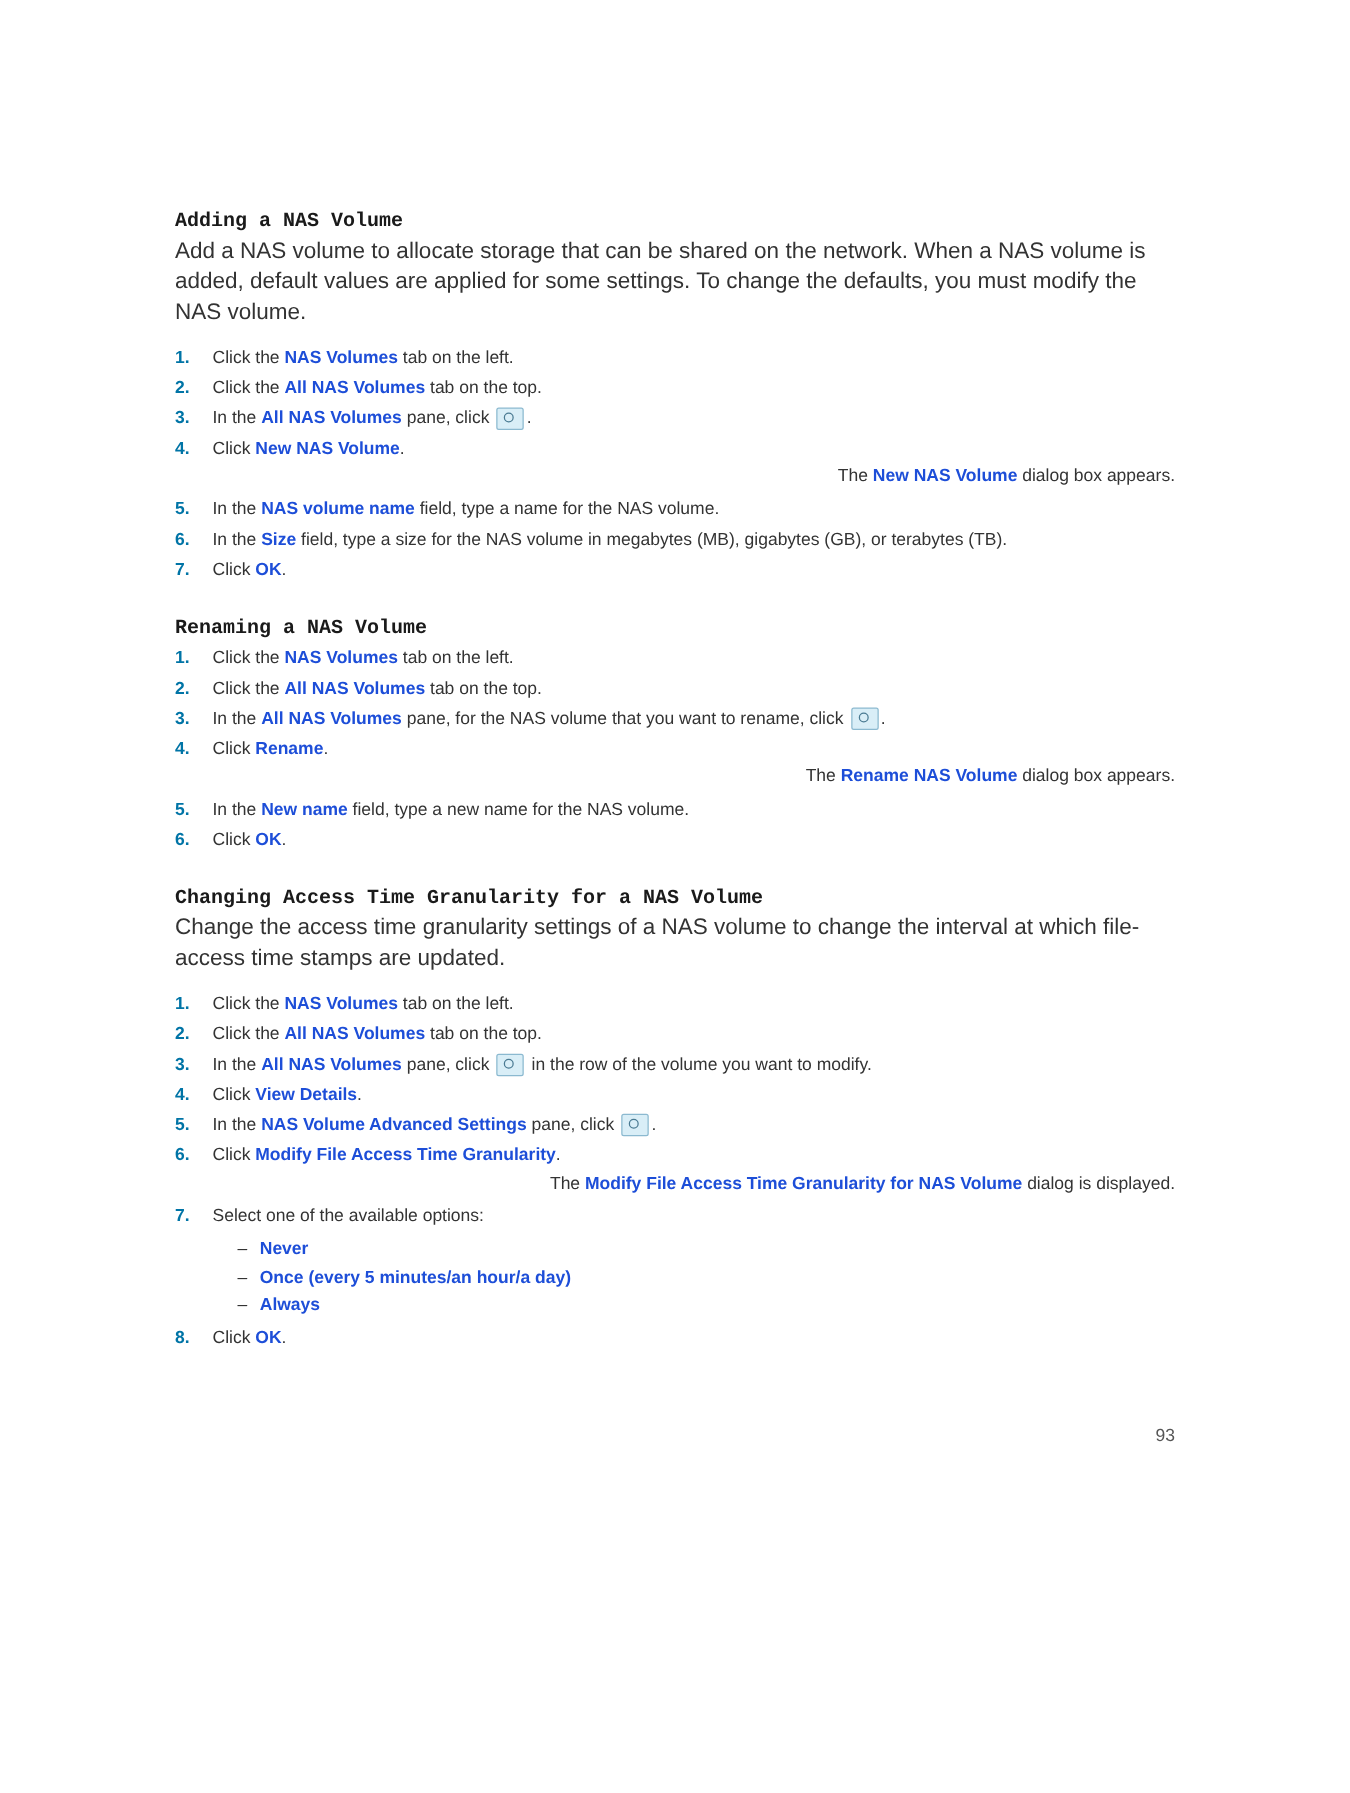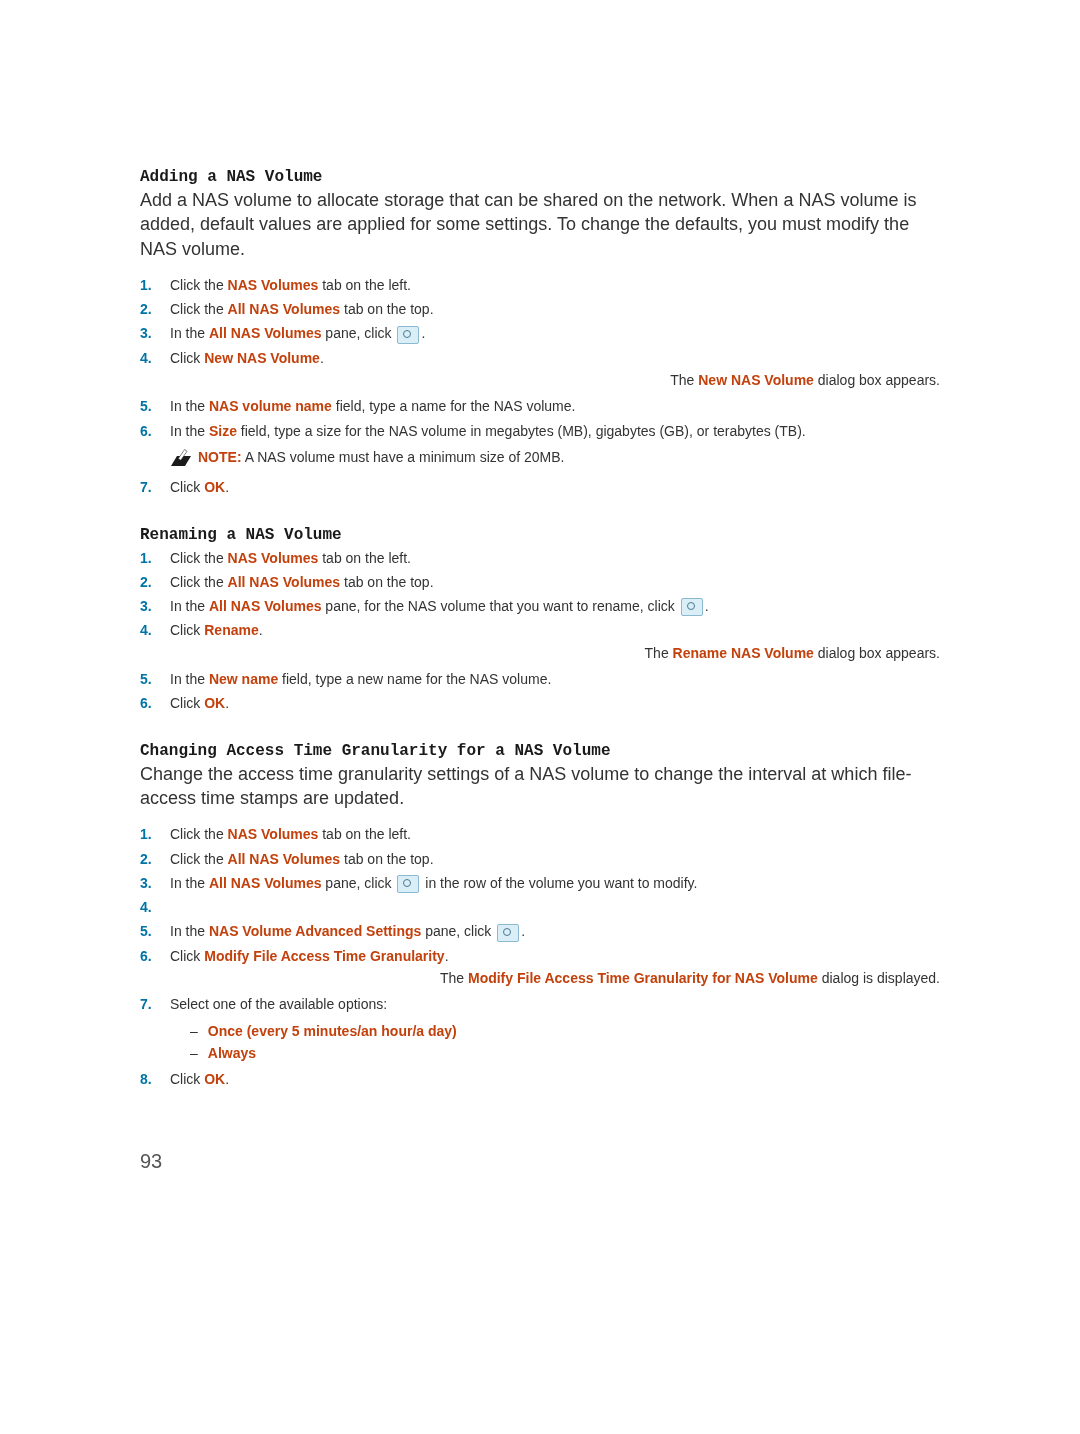--- a/index.html
+++ b/index.html
@@ -100,25 +100,25 @@
     height: 20px;
     flex-shrink: 0;
     margin-right: 6px;
     position: relative;
   }
   .note-icon svg { display:block; }
   .note-text {
     flex: 1;
     font-size: 14px;
   }
-  b { font-weight: bold; color:#c2410c; }
+  b { font-weight: bold; color:#1d4ed8; }
   .pagenum {
-    text-align: left;
+    text-align: right;
     color: #555;
-    font-size: 20px;
+    font-size: 14px;
     margin-top: 60px;
     padding-right: 0;
   }
 </style>
 </head>
 <body>
 
 <div class="page" id="page">
     <div class="heading">Adding a NAS Volume</div>
     <div class="intro">Add a NAS volume to allocate storage that can be shared on the network. When a NAS volume is added, default values are applied for some settings. To change the defaults, you must modify the NAS volume.</div>
@@ -151,29 +151,20 @@
       <li>
         <span class="num">5.</span>
         <div class="body">
           <div>In the <b>NAS volume name</b> field, type a name for the NAS volume.</div>
         </div>
       </li>
       <li>
         <span class="num">6.</span>
         <div class="body">
           <div>In the <b>Size</b> field, type a size for the NAS volume in megabytes (MB), gigabytes (GB), or terabytes (TB).</div>
-          <div class="note-row">
-            <span class="note-icon">
-              <svg width="22" height="20" viewBox="0 0 22 20">
-                <polygon points="1,19 15,19 21,9 7,9" fill="#1a1a1a"></polygon>
-                <rect x="11" y="2" width="3" height="11" transform="rotate(35 12 8)" fill="#ffffff" stroke="#1a1a1a" stroke-width="0.5"></rect>
-              </svg>
-            </span>
-            <div class="note-text"><b>NOTE:</b><span> A NAS volume must have a minimum size of 20MB.</span></div>
-          </div>
         </div>
       </li>
       <li>
         <span class="num">7.</span>
         <div class="body">
           <div>Click <b>OK</b>.</div>
         </div>
       </li>
     </ol>
     <div class="heading">Renaming a NAS Volume</div>
@@ -233,40 +224,44 @@
       </li>
       <li>
         <span class="num">3.</span>
         <div class="body">
           <div>In the <b>All NAS Volumes</b> pane, click <span class="gear-icon"></span> in the row of the volume you want to modify.</div>
         </div>
       </li>
       <li>
         <span class="num">4.</span>
         <div class="body">
+          <div>Click <b>View Details</b>.</div>
         </div>
       </li>
       <li>
         <span class="num">5.</span>
         <div class="body">
           <div>In the <b>NAS Volume Advanced Settings</b> pane, click <span class="gear-icon"></span>.</div>
         </div>
       </li>
       <li>
         <span class="num">6.</span>
         <div class="body">
           <div>Click <b>Modify File Access Time Granularity</b>.</div>
           <div class="sub">The <b>Modify File Access Time Granularity for NAS Volume</b> dialog is displayed.</div>
         </div>
       </li>
       <li>
         <span class="num">7.</span>
         <div class="body">
           <div>Select one of the available options:</div>
           <ul class="bullets">
+            <li>
+              <b>Never</b>
+            </li>
             <li>
               <b>Once (every 5 minutes/an hour/a day)</b>
             </li>
             <li>
               <b>Always</b>
             </li>
           </ul>
         </div>
       </li>
       <li>

